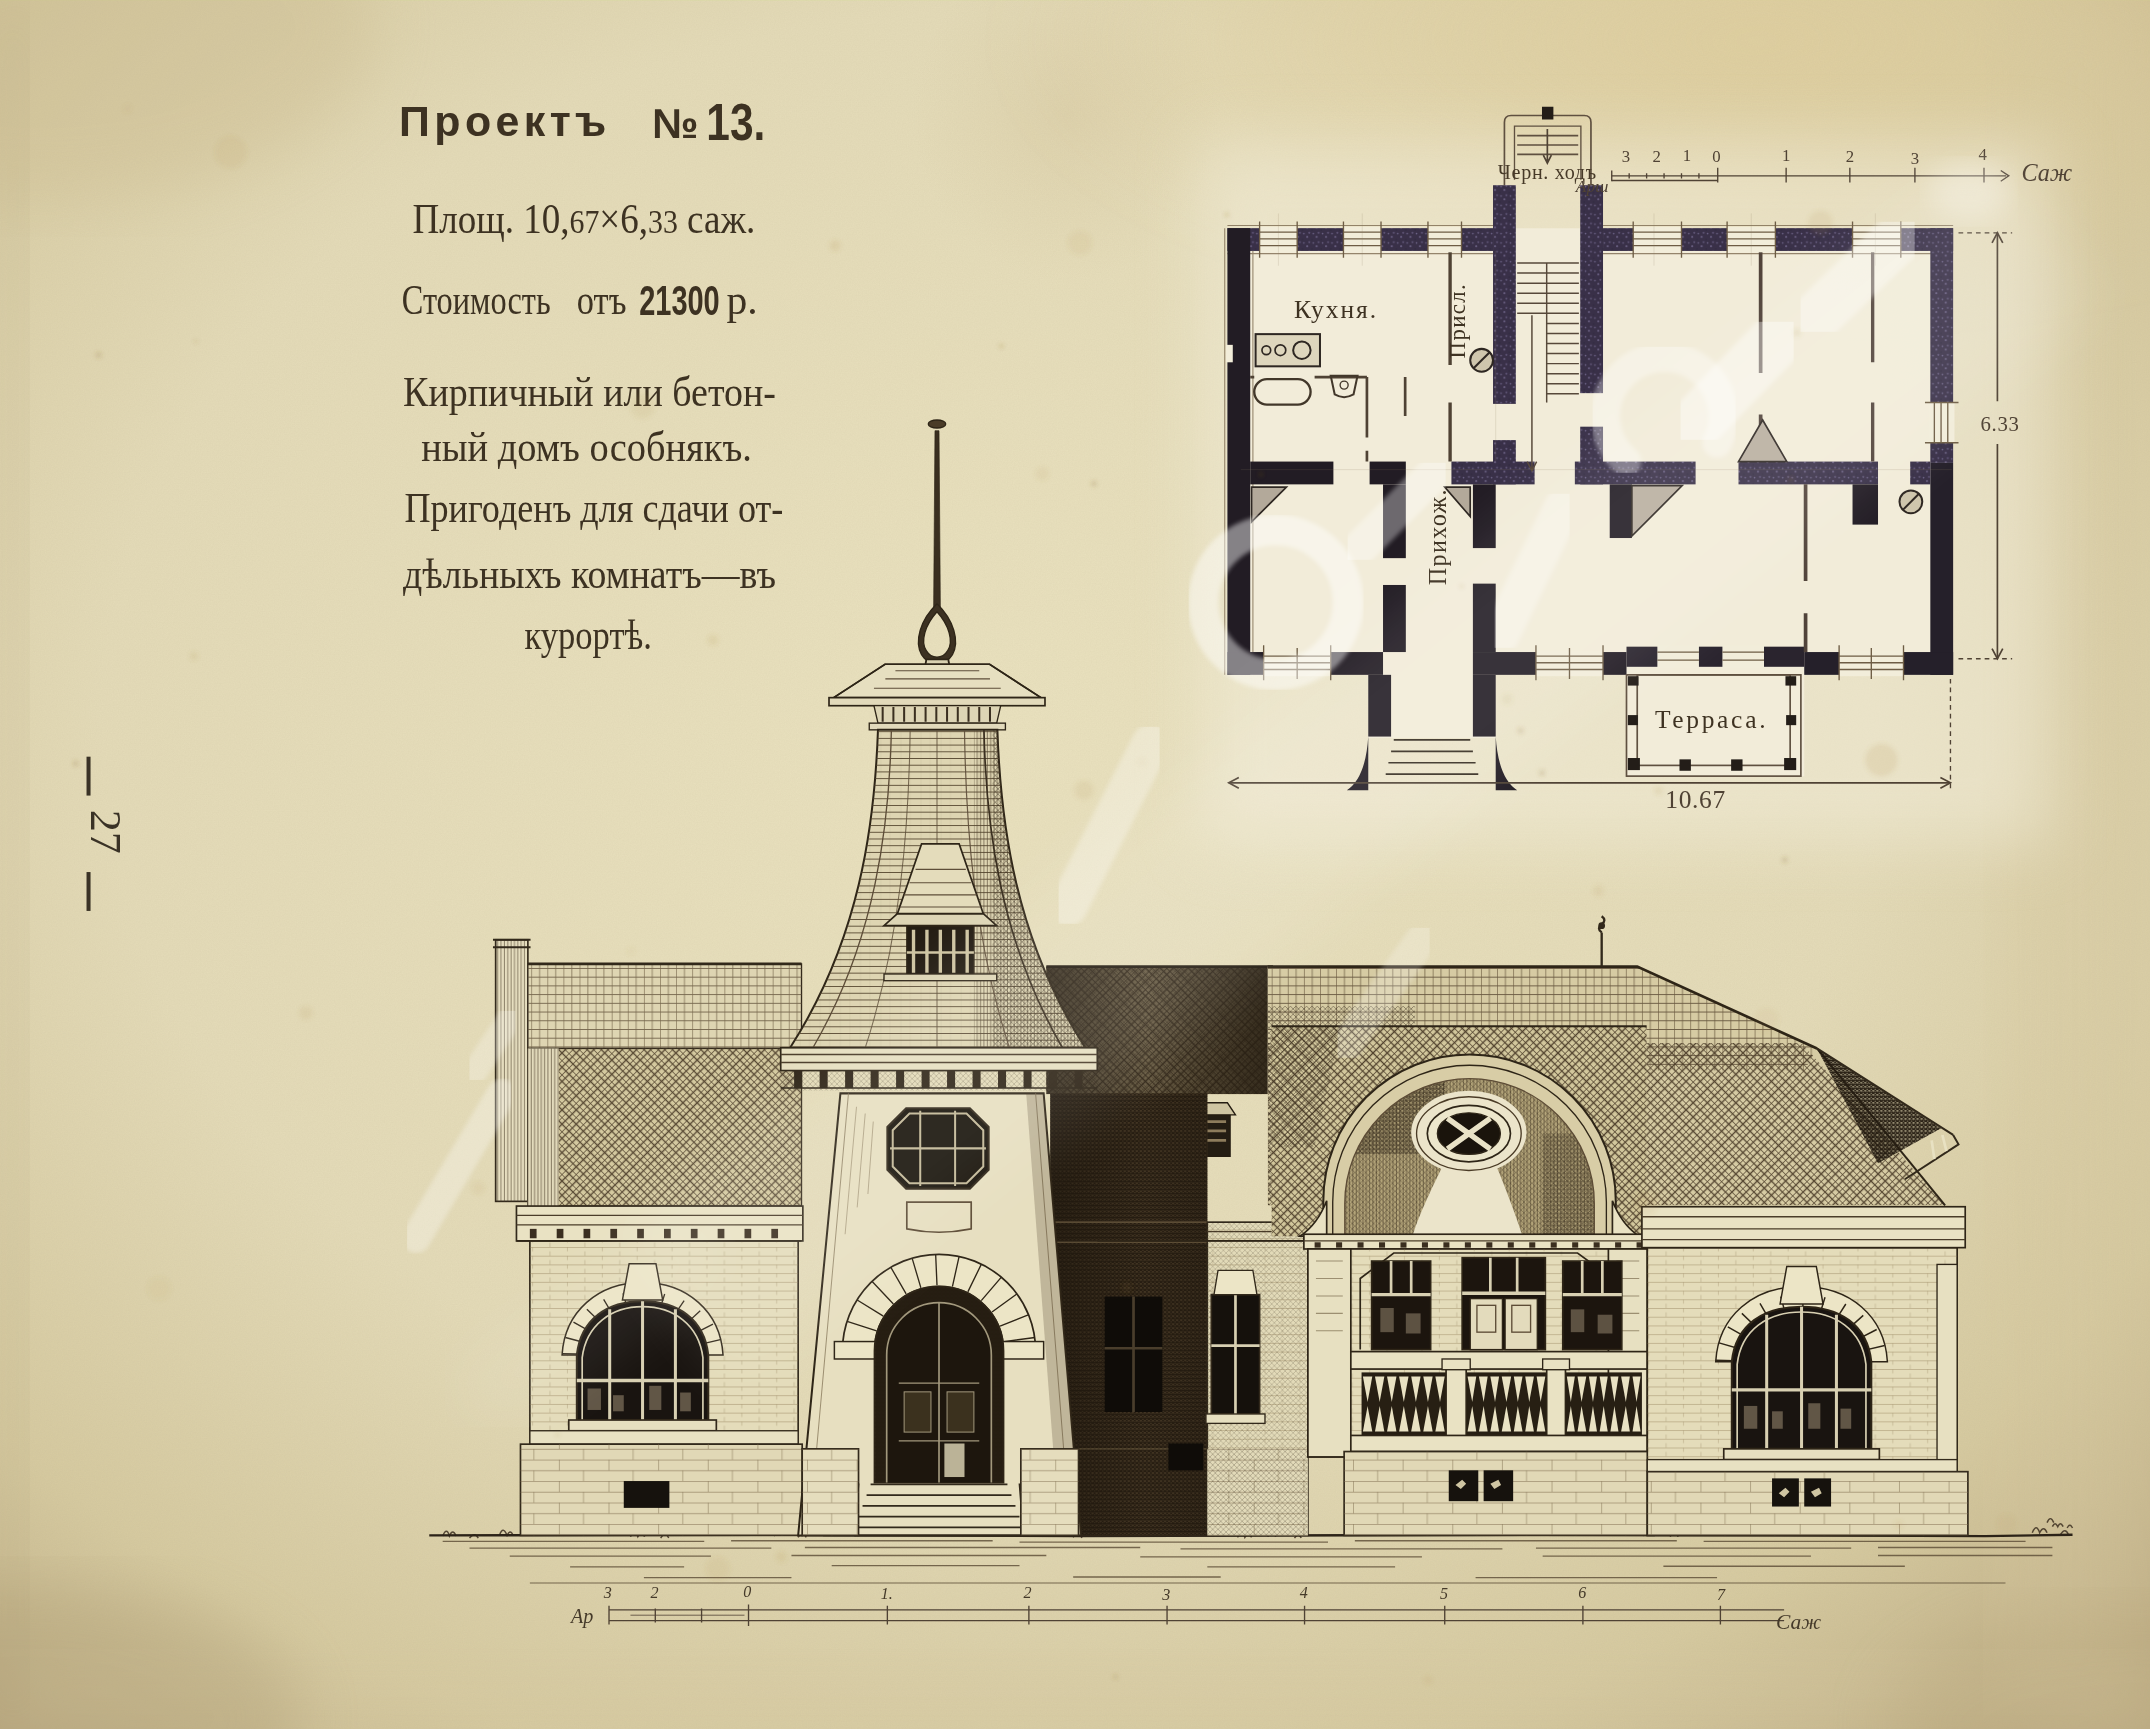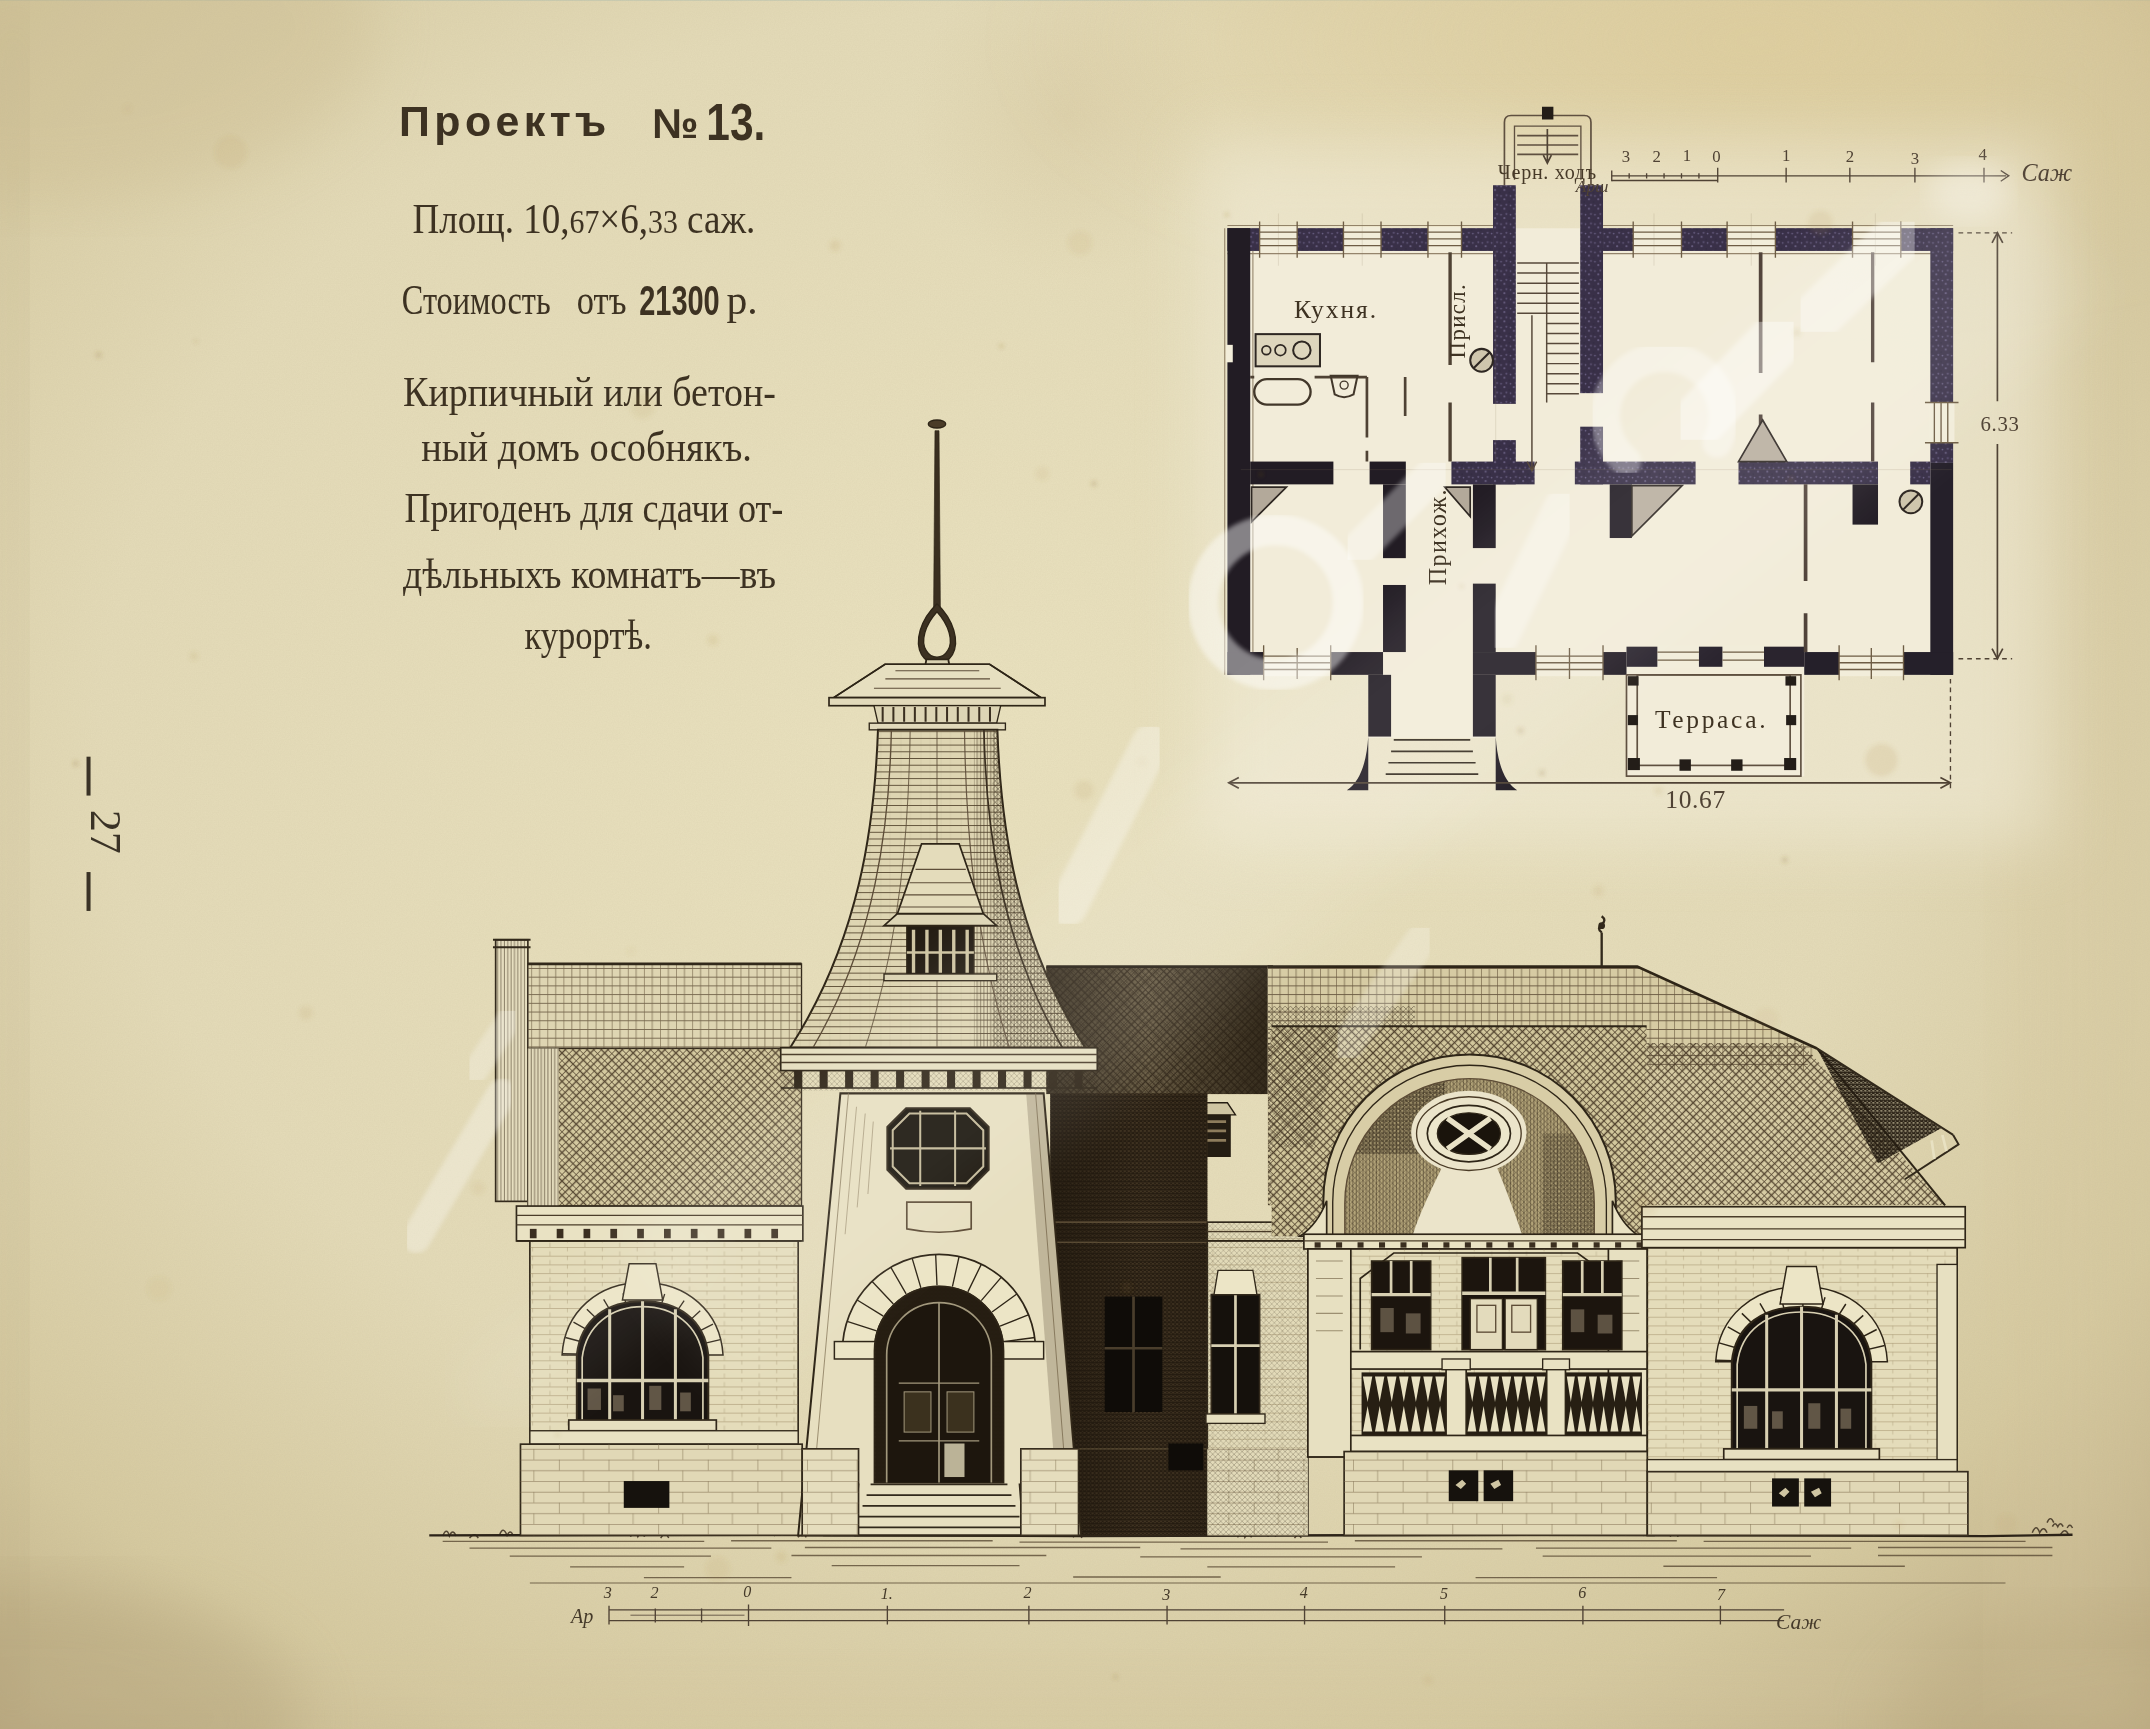--- a/index.html
+++ b/index.html
@@ -1,16 +1,16 @@
 <!DOCTYPE html>
 <html style="font-size:10.7px"><head>
 <meta charset="utf-8">
 <style>
 html,body{margin:0;padding:0;background:#888;}
-#page{position:relative;width:2151px;height:1730px;overflow:hidden;background:#0369a1;font-family:"Liberation Serif",serif;}
+#page{position:relative;width:2151px;height:1730px;overflow:hidden;background:#bef264;font-family:"Liberation Serif",serif;}
 svg{position:absolute;left:0;top:0;}
 </style>
 </head>
 <body>
 <div id="page">
 <svg width="2151" height="1730" viewBox="0 0 3207 2579">
 <defs>
 <radialGradient id="vign" cx="46%" cy="42%" r="75%">
  <stop offset="0%" stop-color="#eae2bf"></stop>
  <stop offset="55%" stop-color="#e4dbb8"></stop>

